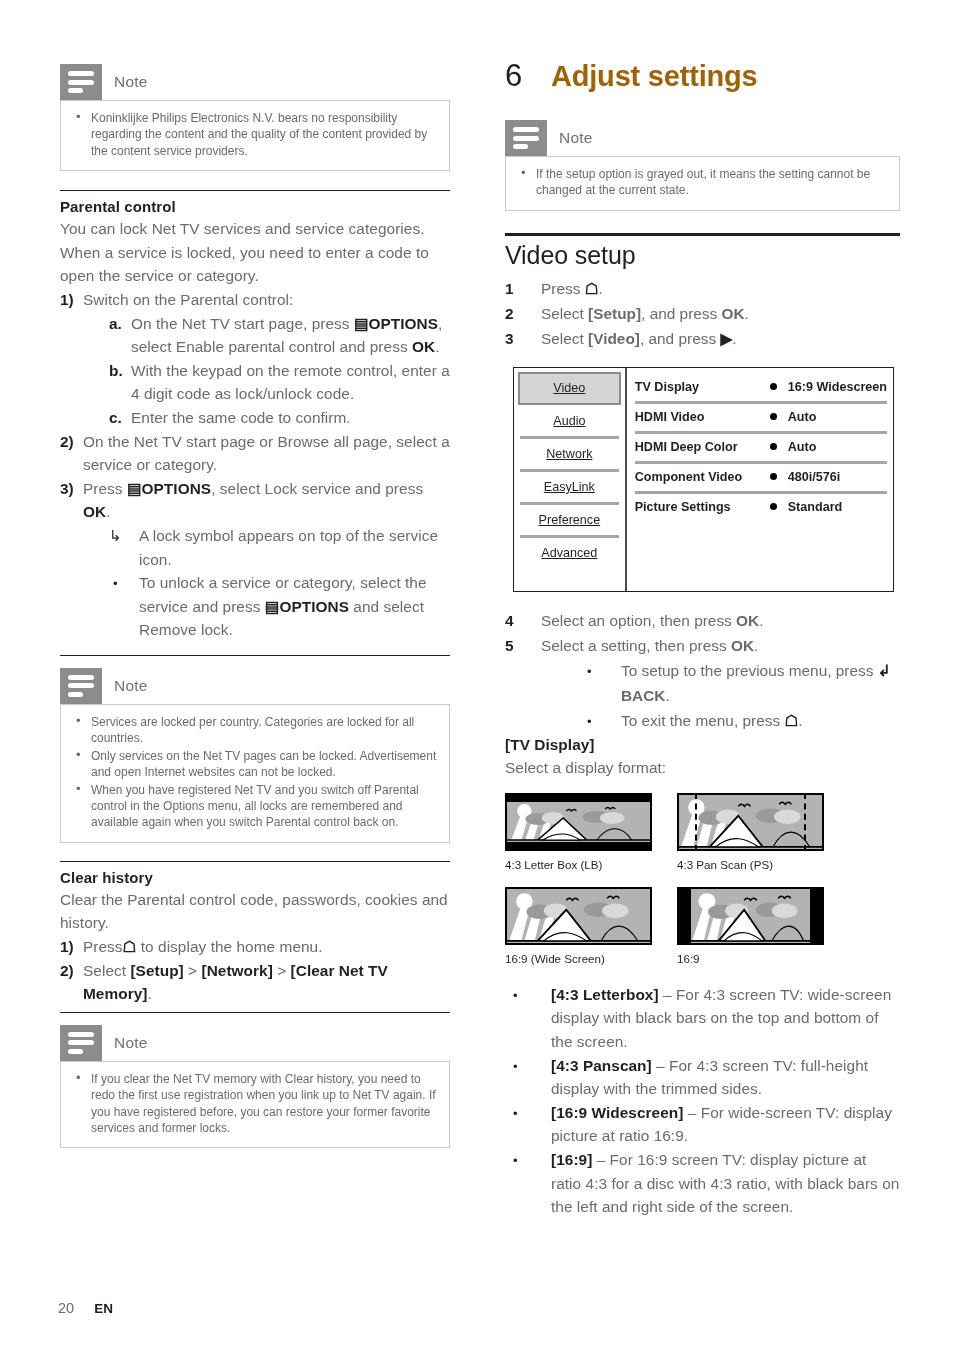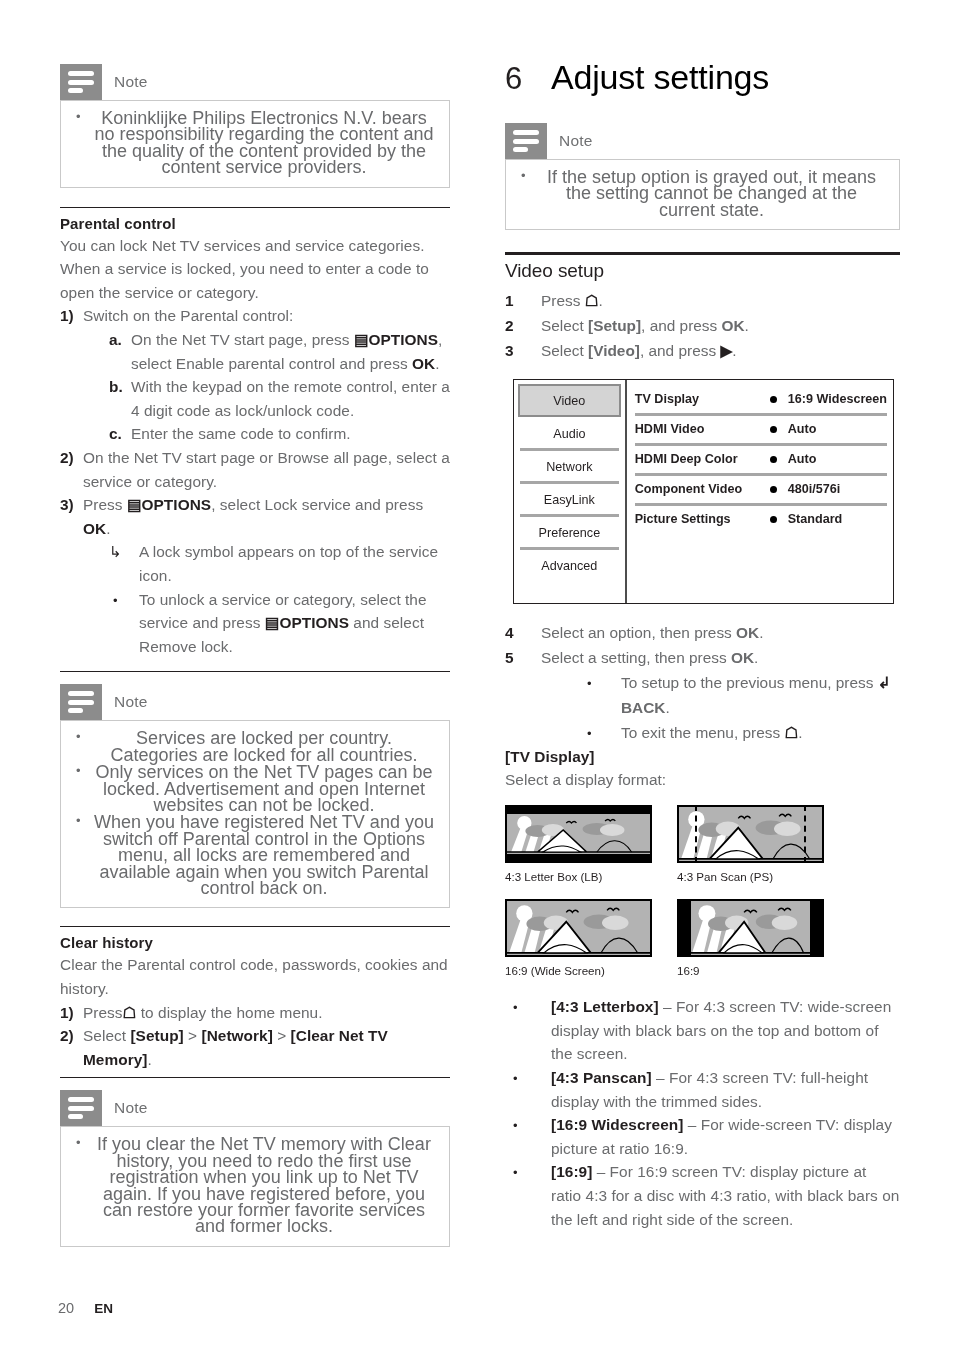--- a/index.html
+++ b/index.html
@@ -28,21 +28,21 @@
   .note-icon i:nth-child(1) { width: 26px; }
   .note-icon i:nth-child(2) { width: 26px; }
   .note-icon i:nth-child(3) { width: 15px; }
   .note-title {
     font-size: 15.5px; color: #6f7072; padding-left: 12px;
     display: flex; align-items: center; letter-spacing: .2px;
   }
   .note-body {
     border: 1px solid #c9c9c9; border-top: 1px solid #c9c9c9;
     padding: 9px 12px 10px 10px;
-    font-size: 18px; line-height: 16.4px; color: #6a6b6d; text-align: center;
+    font-size: 12px; line-height: 16.4px; color: #6a6b6d;
   }
   .note-body ul { list-style: none; }
   .note-body li { position: relative; padding-left: 20px; margin-bottom: 1px; }
   .note-body li::before {
     content: "\2022"; position: absolute; left: 5px; top: -1px;
     font-size: 13px; color: #6a6b6d;
   }
 
   
   .rule-thin { border-top: 1px solid #231f20; margin: 19px 0 7px 0; }
@@ -73,40 +73,40 @@
   .arrow-li > .mk, .bul-li > .mk {
     position: absolute; left: 26px; top: 0; color: #231f20; font-size: 15px;
   }
   .bul-li > .mk { left: 30px; font-size: 13px; top: 1px; }
 
   
   .chapter { display: flex; align-items: baseline; margin-bottom: 26px; }
   .chapter .cnum {
     font-size: 31px; color: #231f20; font-weight: normal; width: 46px;
   }
-  .chapter .ctitle { font-size: 34px; color: #000000; letter-spacing: -.2px; }
+  .chapter .ctitle { font-size: 29px; color: #a16207; letter-spacing: -.2px; font-weight: bold; }
 
   .rule-thick { border-top: 3px solid #231f20; margin: 22px 0 5px 0; }
-  .h2 { font-size: 19px; color: #231f20; margin-bottom: 6px; letter-spacing: -.1px; }
+  .h2 { font-size: 25px; color: #231f20; margin-bottom: 6px; letter-spacing: -.1px; }
 
   .steps { list-style: none; font-size: 15.4px; line-height: 25px; color: #6a6b6d; }
   .steps > li { position: relative; padding-left: 36px; }
   .steps > li > .num { position: absolute; left: 0; top: 0; font-weight: bold; color: #231f20; font-size: 15.4px; }
   .steps .bul-li { padding-left: 80px; }
   .steps .bul-li > .mk { left: 46px; }
 
   
   .menu {
     border: 1px solid #231f20; width: 381px; height: 225px;
     display: flex; background: #fff; margin: 16px 0 0 8px;
   }
   .menu-left { width: 133px; border-right: 2px solid #4d4d4d; padding: 4px; }
   .menu-left .mi {
     height: 33px; display: flex; align-items: center; justify-content: center;
-    font-size: 12.6px; color: #231f20; position: relative;
+    font-size: 12.6px; color: #231f20; position: relative; text-decoration: underline;
   }
   .menu-left .mi + .mi::before {
     content: ""; position: absolute; left: 2px; right: 2px; top: -2px;
     height: 3px; background: #a6a6a6;
   }
   .menu-left .mi.sel {
     background: #d4d4d4; border: 2px solid #8c8c8c;
   }
   .menu-left .mi.sel + .mi::before { background: transparent; }
   .menu-right { flex: 1; padding: 4px 6px 4px 8px; font-weight: bold; }

